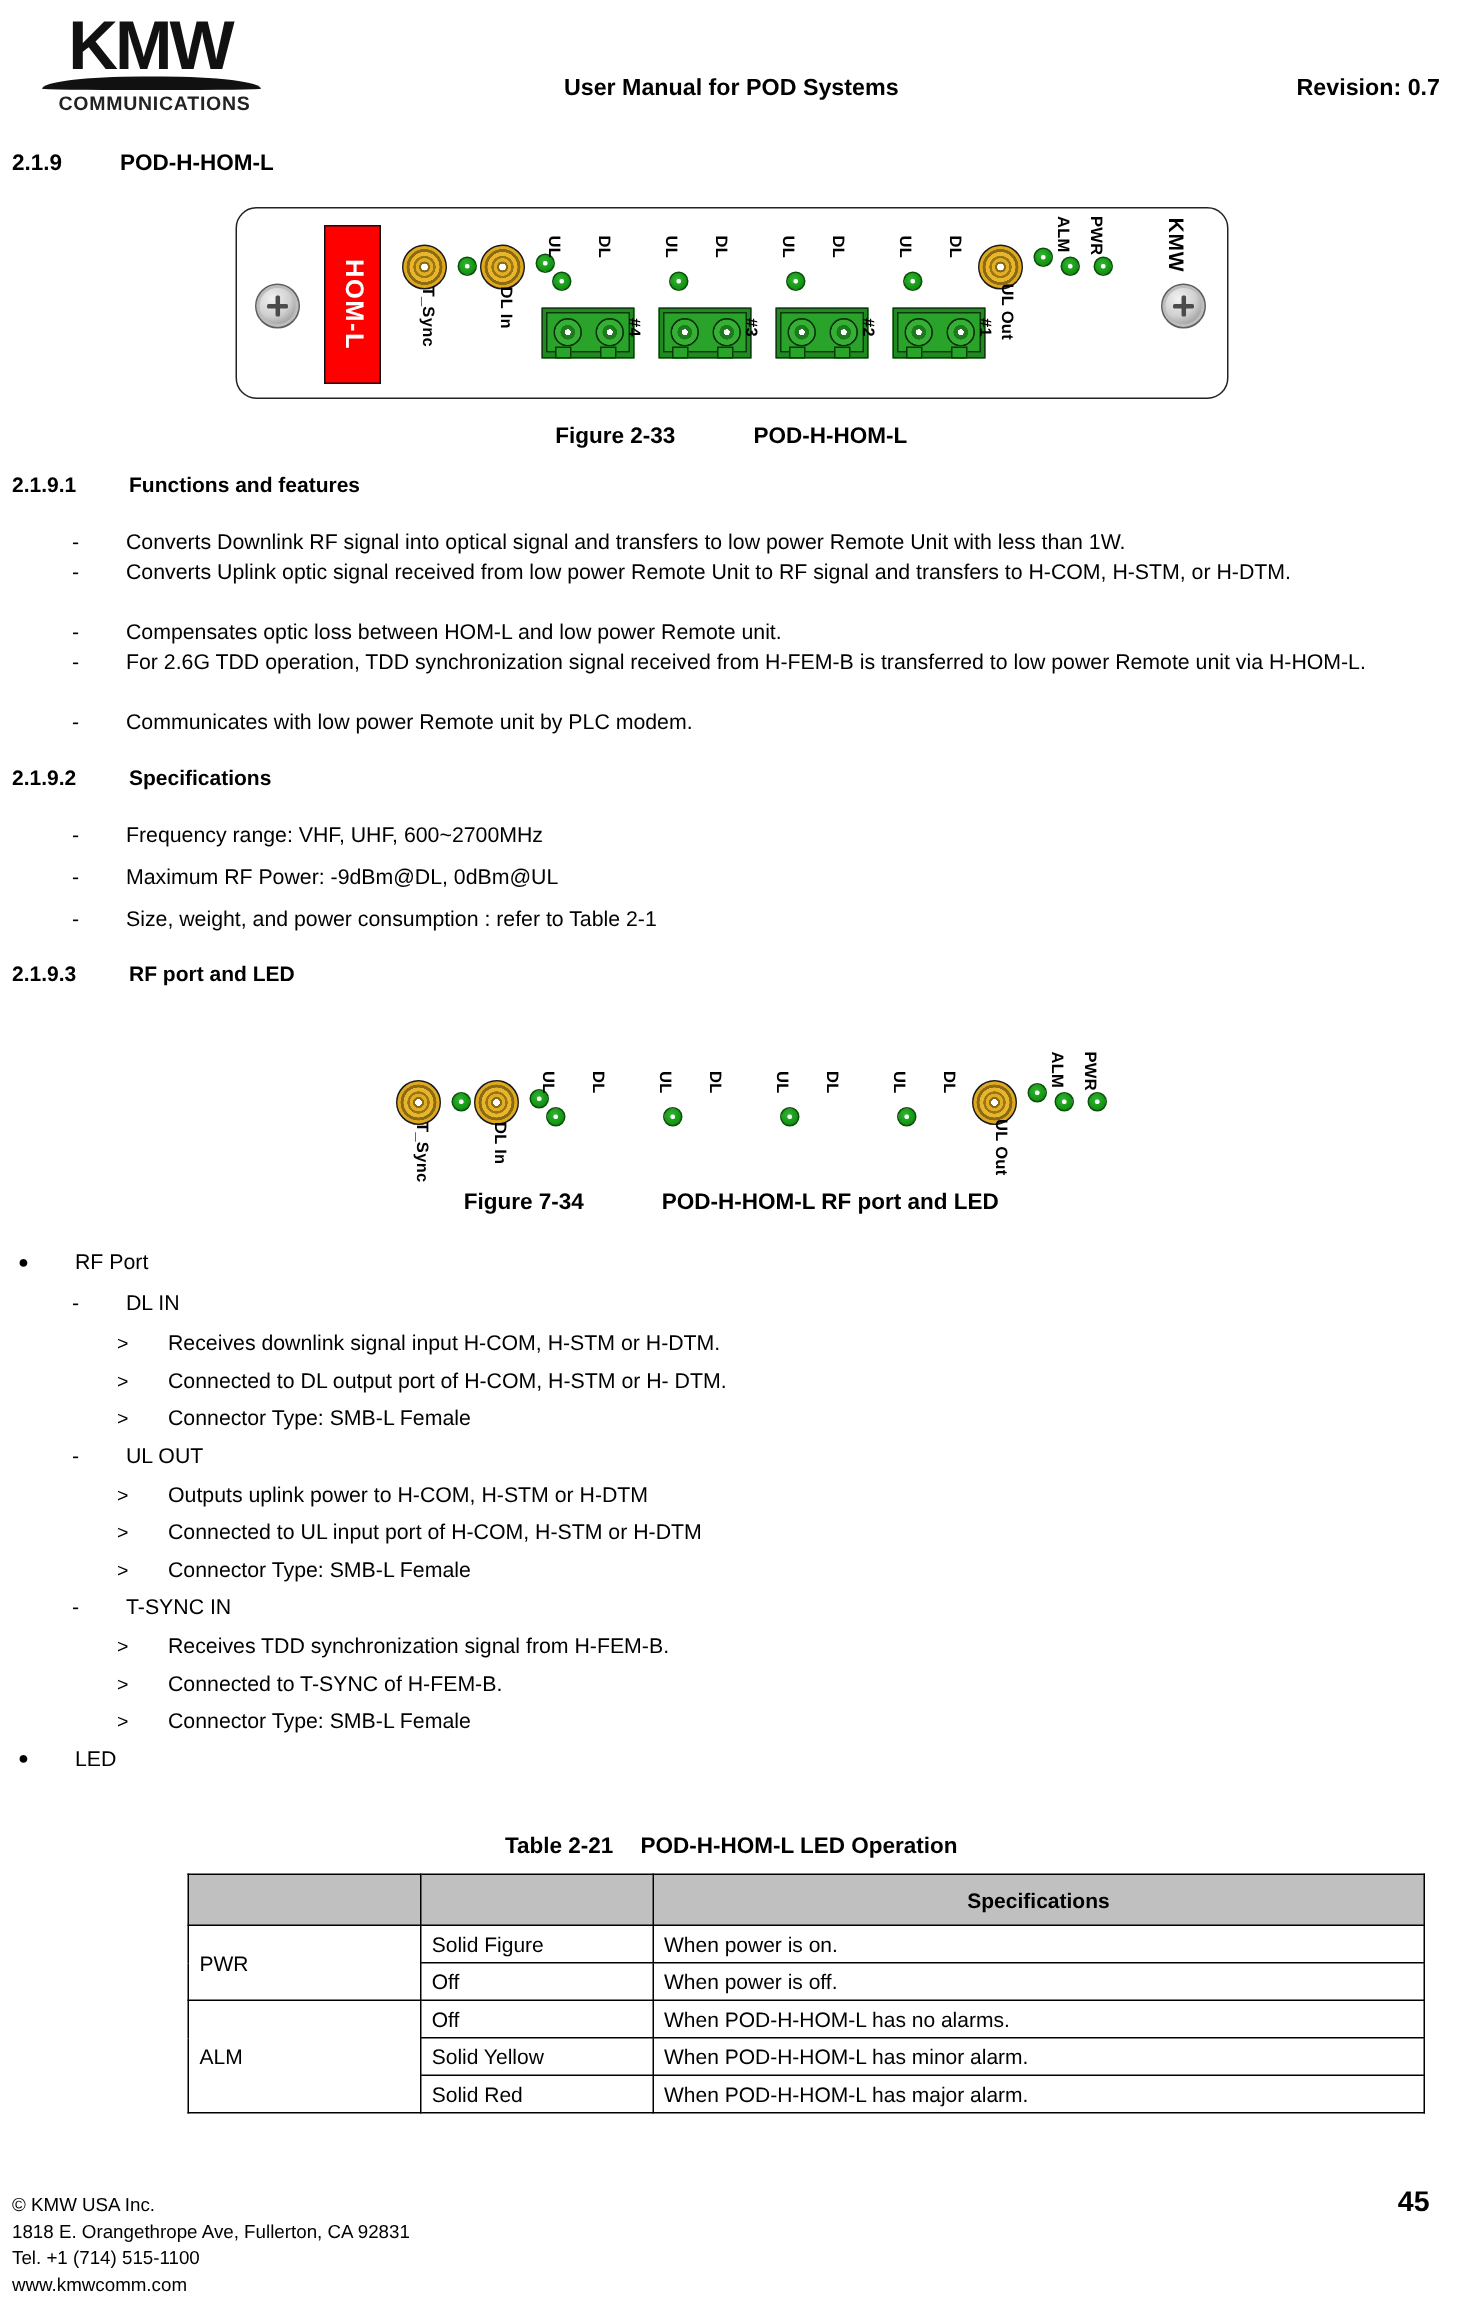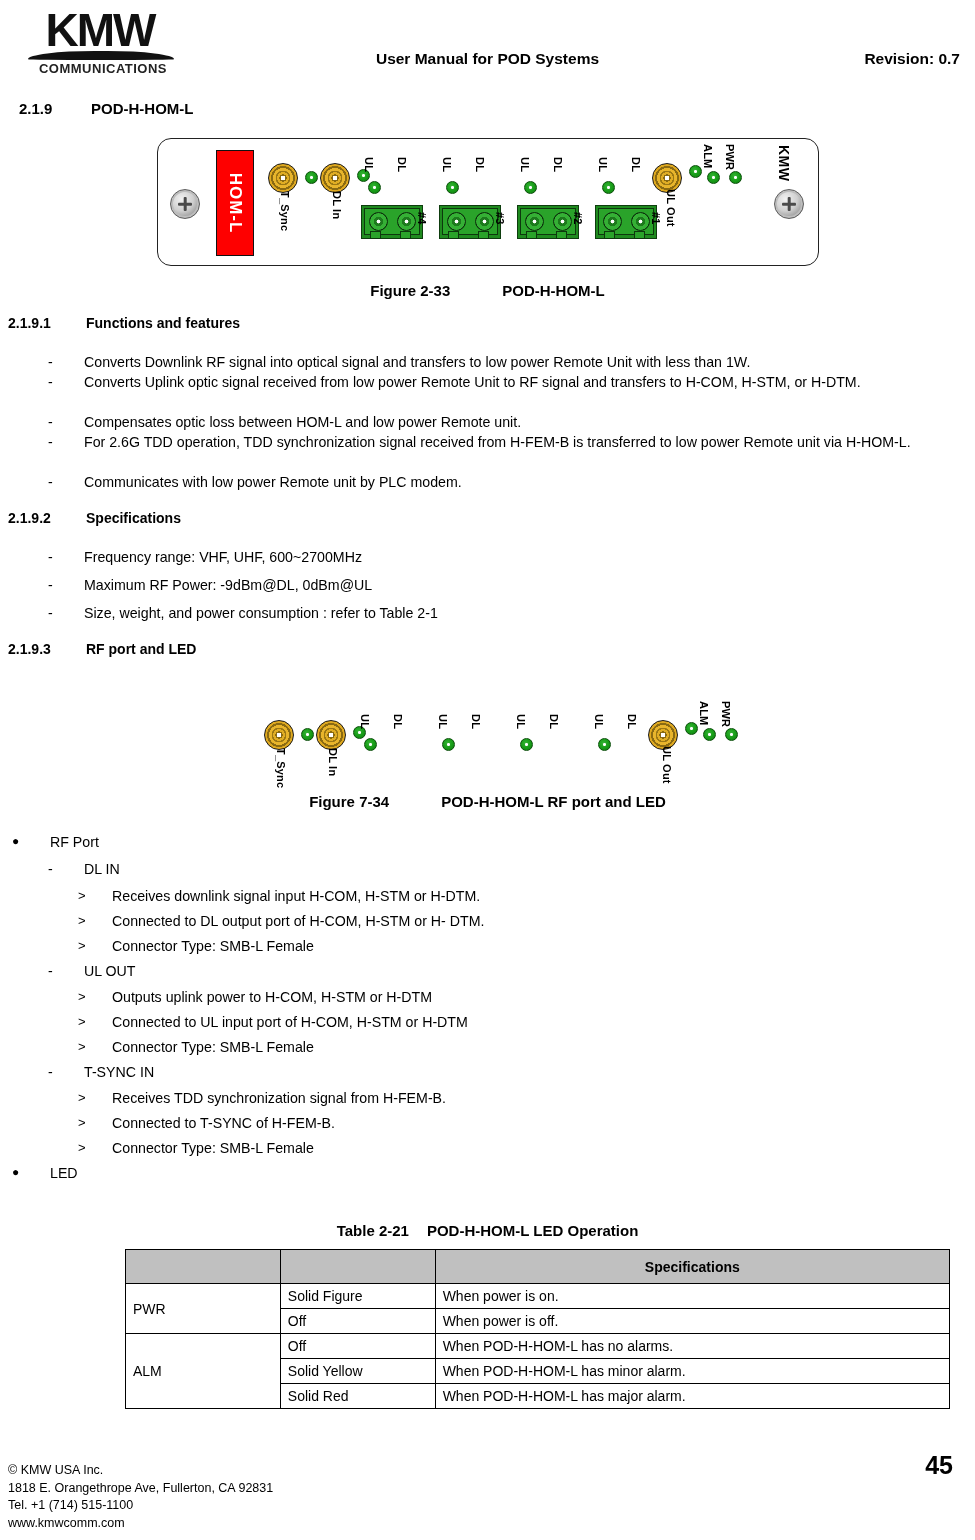--- a/index.html
+++ b/index.html
@@ -235,37 +235,37 @@
   }
   table.led-tbl th.blank { background:#c0c0c0; }
 
   
   .footer {
     position:absolute; left:8px; bottom:8px;
     font-size:12.5px; line-height:17.5px;
   }
   .page-no {
     position:absolute; right:22px; bottom:60px;
-    font-size:25px; font-weight:bold;
+    font-size:19px; font-weight:bold;
   }
 </style>
 </head>
 <body>
 
 <div class="header">
   <div class="logo-wrap">
     <div class="logo-k">KMW</div>
     <div class="logo-swoosh"></div>
     <div class="logo-sub">COMMUNICATIONS</div>
   </div>
   <div class="hdr-title">User Manual for POD Systems</div>
   <div class="hdr-rev">Revision: 0.7</div>
 </div>
 
-<div class="h3" style="left:19px; top:100px;">
+<div class="h3" style="left:8px; top:100px;">
   <span class="num">2.1.9</span><span>POD-H-HOM-L</span>
 </div>
 
 <div class="panel" style="left:157px; top:138px; width:662px; height:128px;">
 
   <div class="screw" style="left:12px; top:50px; width:30px; height:30px;"></div>
 
   <div class="red-label" style="left:58px; top:11px; width:38px; height:106px;">
     <span>HOM-L</span>
   </div>

